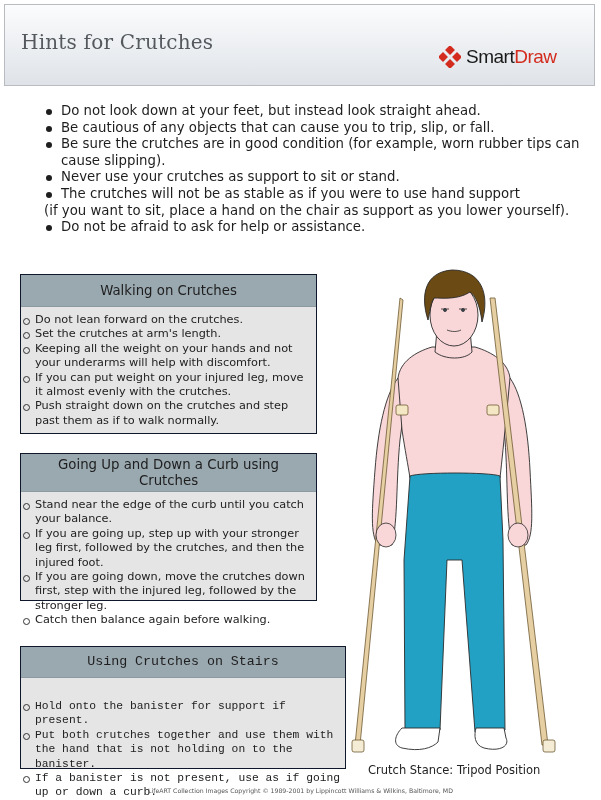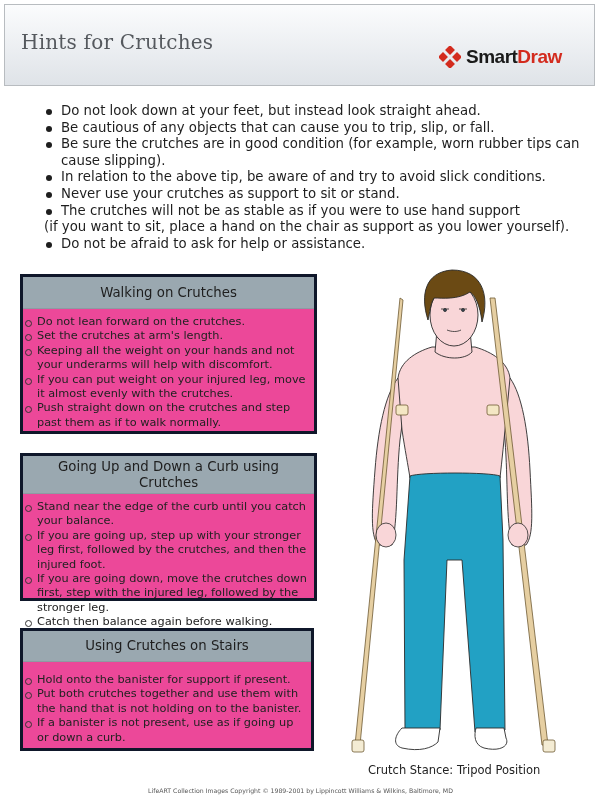--- a/index.html
+++ b/index.html
@@ -4,30 +4,30 @@
 <style>
   html, body { margin:0; padding:0; }
   body { width:601px; height:800px; background:#ffffff; position:relative; overflow:hidden;
          font-family:"DejaVu Sans", sans-serif; color:#222; }
   .header { position:absolute; left:4px; top:4px; width:591px; height:82px; box-sizing:border-box;
             border:1px solid #b8bcc0; background:linear-gradient(#fbfcfd, #dfe3e8); }
   .header-title { position:absolute; left:16px; top:25px; font-family:"DejaVu Serif", serif;
                   font-size:20px; color:#55595e; letter-spacing:0.2px; }
   .logo { position:absolute; left:434px; top:40px; height:24px; display:flex; align-items:center; }
   .logo svg { display:block; }
-  .logo-text { font-family:"Liberation Sans", sans-serif; font-weight:bold; font-size:19px; margin-left:5px; letter-spacing:-0.5px; }
+  .logo-text { font-family:"Liberation Sans", sans-serif; font-weight:normal; font-size:19px; margin-left:5px; letter-spacing:-0.5px; }
   .logo-smart { color:#1a1a1a; }
   .logo-draw { color:#d32b1e; }
 
   .tips { position:absolute; left:20px; top:103px; width:570px; font-size:13.3px; line-height:16.6px; color:#1e1e1e; }
   .tip { position:relative; padding-left:17px;margin-left:24px; }
   .tip .dot { position:absolute; left:2px; top:6px; width:6px; height:6px; border-radius:50%; background:#1e1e1e; }
   .tip.nobullet { padding-left:0; }
 
-  .box { position:absolute; left:20px; box-sizing:border-box; border:3px solid #0f172a; background:#ec4899; }
+  .box { position:absolute; left:20px; box-sizing:border-box; border:1px solid #0f172a; background:#e5e5e5; }
   .box-head { background:#9aa8b0; color:#1e1e1e; text-align:center; font-size:13.3px; line-height:16px; display:flex; align-items:center; justify-content:center; border-bottom:1px solid #8e9aa2; }
   .box-body { padding:6px 0 0 0; font-size:11.3px; line-height:14.4px; color:#222; }
   .item { position:relative; padding-left:14px; padding-right:4px; }
   .item .circ { position:absolute; left:2px; top:5px; width:5px; height:5px; border:1px solid #333; border-radius:50%; box-sizing:content-box; }
 
   .figure { position:absolute; left:345px; top:265px; width:240px; height:500px; }
   .caption { position:absolute; left:368px; top:763px; font-size:11.5px; color:#222; }
   .footer { position:absolute; left:0; width:601px; top:787px; text-align:center; font-size:6.2px; color:#555; }
 </style>
 </head>
@@ -43,21 +43,20 @@
       <rect x="14.5" y="7.5" width="7" height="7" transform="rotate(45 18 11)" fill="#d32b1e"></rect>
     </svg>
     <span class="logo-text" data-name="logo-wordmark"><span class="logo-smart" data-name="logo-smart">Smart</span><span class="logo-draw" data-name="logo-draw">Draw</span></span>
   </div>
 </div>
 
 <div class="tips" data-name="general-tips-list">
   <div class="tip" data-name="tip-item"><span class="dot" data-name="bullet-icon"></span><span>Do not look down at your feet, but instead look straight ahead.</span></div>
   <div class="tip" data-name="tip-item"><span class="dot" data-name="bullet-icon"></span><span>Be cautious of any objects that can cause you to trip, slip, or fall.</span></div>
   <div class="tip" data-name="tip-item" style="width:520px;"><span class="dot" data-name="bullet-icon"></span><span>Be sure the crutches are in good condition (for example,  worn rubber tips can cause slipping).</span></div>
-  <div class="tip" data-name="tip-item"><span class="dot" data-name="bullet-icon"></span><span>In relation to the above tip, be aware of and try to avoid slick conditions.</span></div>
   <div class="tip" data-name="tip-item"><span class="dot" data-name="bullet-icon"></span><span>Never use your crutches as support to sit or stand.</span></div>
   <div class="tip" data-name="tip-item"><span class="dot" data-name="bullet-icon"></span><span>The crutches will not be as stable as if you were to use hand support</span></div>
   <div class="tip nobullet" data-name="tip-continuation"><span>(if you want to sit, place a hand on the chair as support as you lower yourself).</span></div>
   <div class="tip" data-name="tip-item"><span class="dot" data-name="bullet-icon"></span><span>Do not be afraid to ask for help or assistance.</span></div>
 </div>
 
 <div class="box" data-name="section-walking" style="top:274px; width:297px; height:160px;">
   <div class="box-head" data-name="section-heading" style="height:31px;">
       <span>Walking on Crutches</span>
     </div>
@@ -75,25 +74,25 @@
       <span>Going Up and Down a Curb using Crutches</span>
     </div>
   <div class="box-body" data-name="section-list" style="">
     <div class="item" data-name="list-item"><span class="circ" data-name="circle-bullet-icon"></span><span>Stand near the edge of the curb until you catch your balance.</span></div>
     <div class="item" data-name="list-item"><span class="circ" data-name="circle-bullet-icon"></span><span>If you are going up, step up with your stronger leg first, followed by the crutches, and then the injured foot.</span></div>
     <div class="item" data-name="list-item"><span class="circ" data-name="circle-bullet-icon"></span><span>If you are going down, move the crutches down first, step with the injured leg, followed by the stronger leg.</span></div>
     <div class="item" data-name="list-item"><span class="circ" data-name="circle-bullet-icon"></span><span>Catch then balance again before walking.</span></div>
   </div>
 </div>
 
-<div class="box" data-name="section-stairs" style="top:628px; width:294px; height:123px;">
+<div class="box" data-name="section-stairs" style="top:646px; width:326px; height:123px;font-family:Liberation Mono, monospace;">
   <div class="box-head" data-name="section-heading" style="height:30px;">
       <span>Using Crutches on Stairs</span>
     </div>
-  <div class="box-body" data-name="section-list" style="padding-top:11px;">
+  <div class="box-body" data-name="section-list" style="padding-top:21px;">
     <div class="item" data-name="list-item"><span class="circ" data-name="circle-bullet-icon"></span><span>Hold onto the banister for support if present.</span></div>
     <div class="item" data-name="list-item"><span class="circ" data-name="circle-bullet-icon"></span><span>Put both crutches together and use them with the hand that is not holding on to the banister.</span></div>
     <div class="item" data-name="list-item"><span class="circ" data-name="circle-bullet-icon"></span><span>If a banister is not present, use as if going up or down a curb.</span></div>
   </div>
 </div>
 
 <svg class="figure" data-name="crutch-stance-illustration" viewBox="345 265 240 500" width="240" height="500">
   <g stroke="#2a2a2a" stroke-width="0.9" stroke-linejoin="round">
 
     <path data-name="left-arm" d="M398 378 C385 395 378 430 375 470 C372 510 370 535 378 545 L392 545 C398 520 396 480 400 440 L406 395 Z" fill="#f9d6d8"></path>

